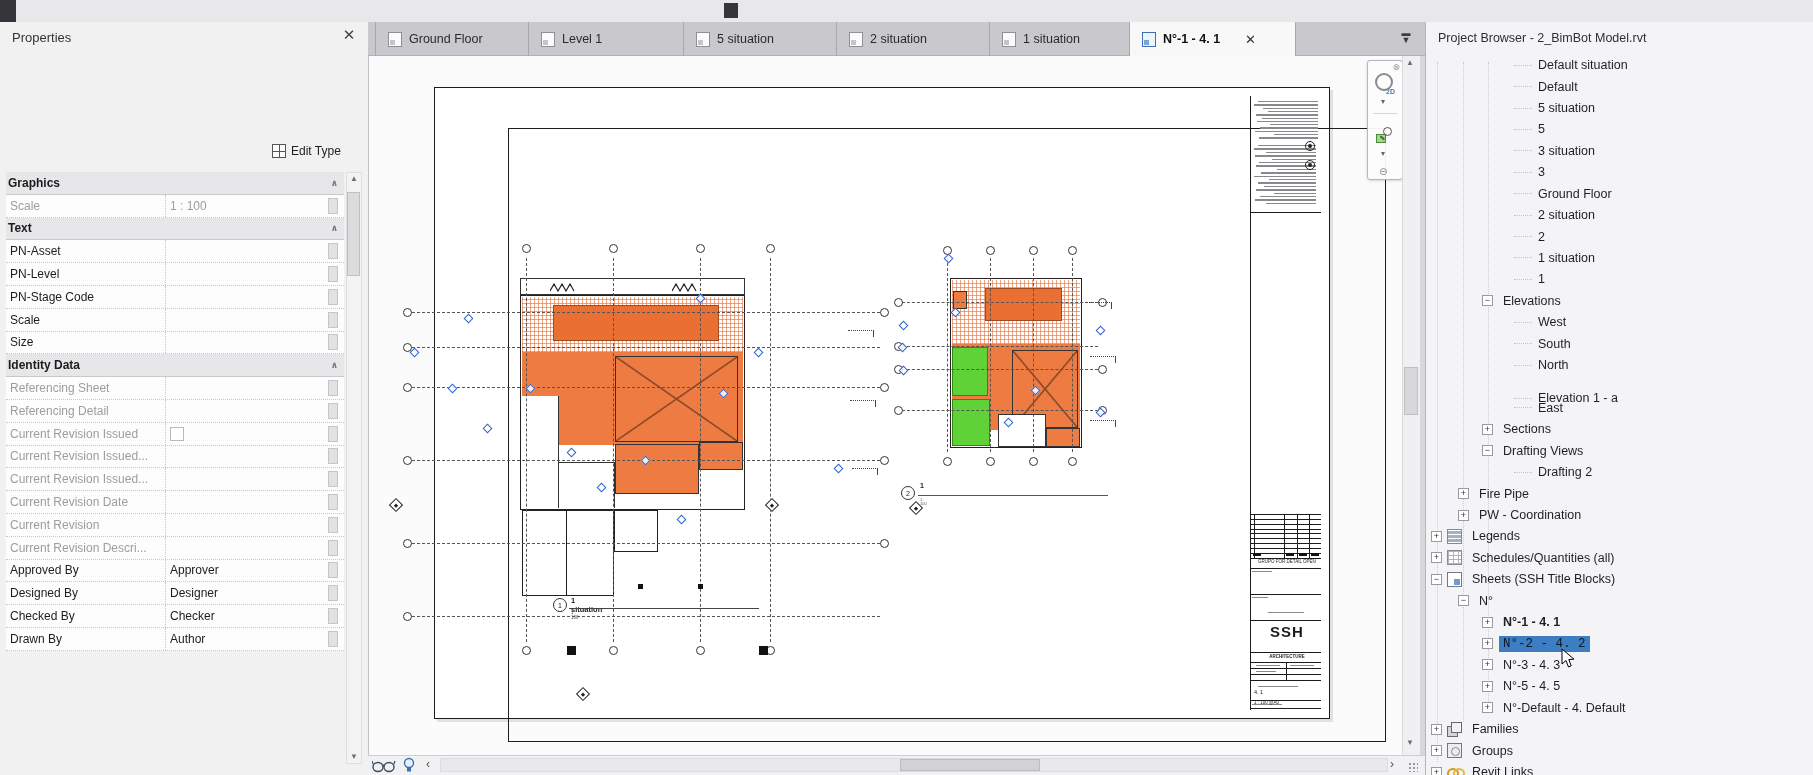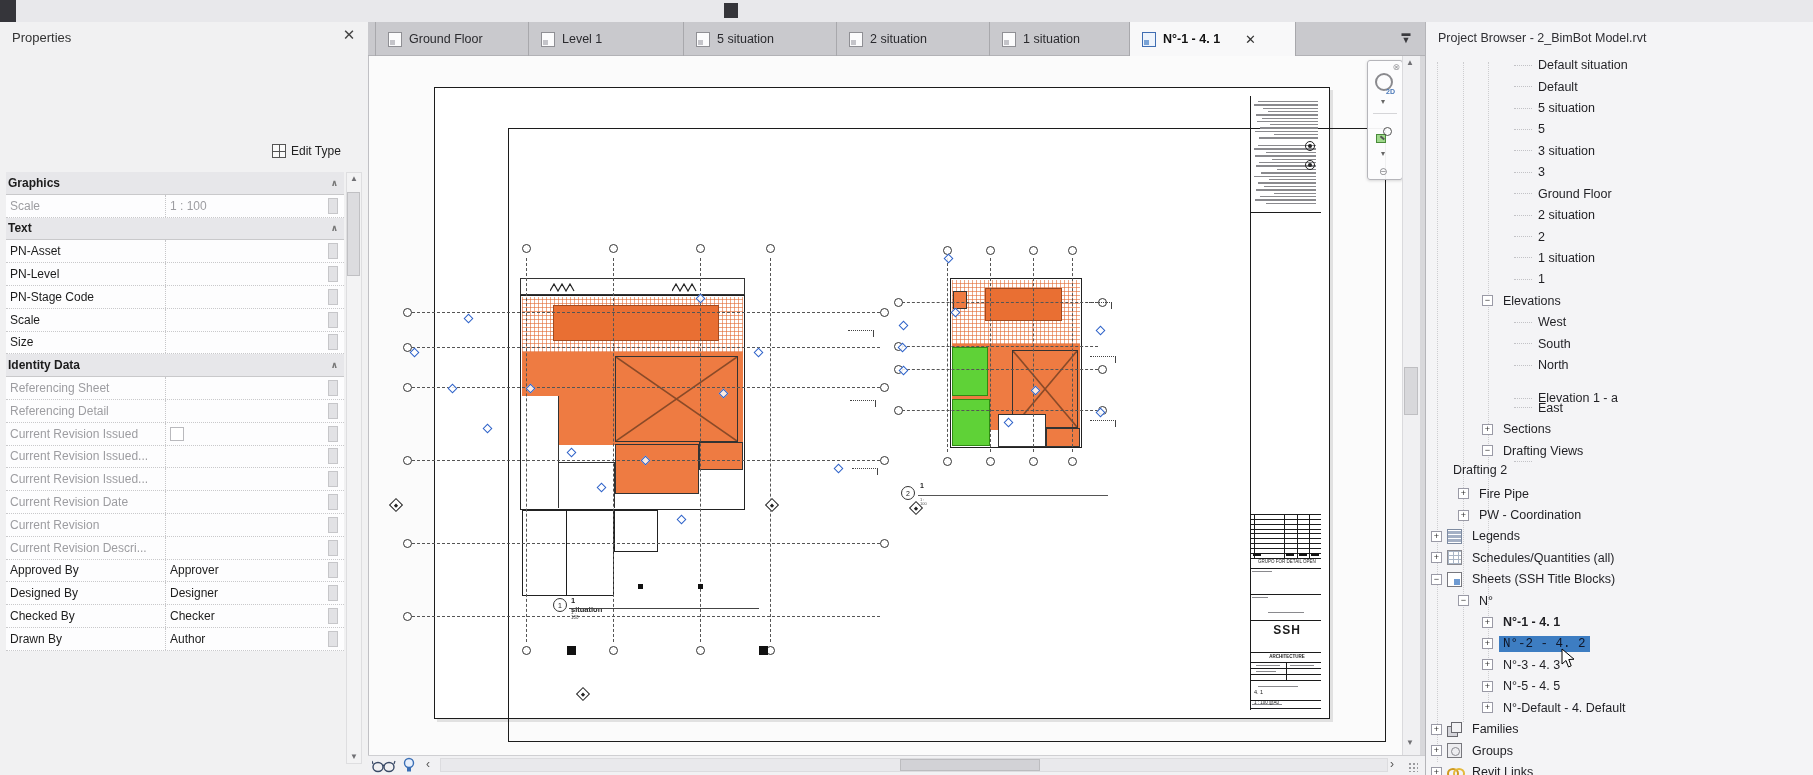--- a/index.html
+++ b/index.html
@@ -378,21 +378,21 @@
         <div class="tlabel" style="margin-left: 2px;">East</div>
       </div>
       <div class="trow" style="top: 396.64px; padding-left: 56px;">
         <div class="ebox">+</div>
         <div class="tlabel">Sections</div>
       </div>
       <div class="trow" style="top: 418.06px; padding-left: 56px;">
         <div class="ebox">−</div>
         <div class="tlabel">Drafting Views</div>
       </div>
-      <div class="trow" style="top: 439.48px; flex-direction: column;">
+      <div class="trow" style="top: 439.48px;">
         <div class="dotlead" style="margin-left: 88px;"></div>
         <div class="tlabel" style="margin-left: 2px;">Drafting 2</div>
       </div>
       <div class="trow" style="top: 460.9px; padding-left: 32px;">
         <div class="ebox">+</div>
         <div class="tlabel">Fire Pipe</div>
       </div>
       <div class="trow" style="top: 482.32px; padding-left: 32px;">
         <div class="ebox">+</div>
         <div class="tlabel">PW - Coordination</div>
@@ -661,21 +661,21 @@
     <span class="abs tinytext" style="left:18px;top:13px;font-size:4.5px;color:#555;">1 : 100</span>
   </div>
   <div class="abs vlabel" style="left:532px;top:430px;">
     <span class="circ">2</span>
     <span class="abs" style="left:19px;top:-4px;font-size:7px;font-weight:bold;">1</span>
     <div class="abs" style="left:17px;top:9px;width:190px;height:0;border-top:1.5px solid #555;"></div>
     <span class="abs tinytext" style="left:19px;top:12px;font-size:4px;color:#555;">1 : 100</span>
   </div>
 
   <div class="abs" style="left:883px;top:503px;width:70px;text-align:center;font-size:4.5px;">GRUPO FOR DETAIL OPEN</div>
-  <div class="abs" style="left:883px;top:567px;width:70px;text-align:center;font-size:12px;font-weight:bold;letter-spacing:1px;">SSH</div>
+  <div class="abs" style="left:883px;top:567px;width:70px;text-align:center;font-size:15px;font-weight:bold;letter-spacing:1px;">SSH</div>
   <div class="abs" style="left:883px;top:598px;width:70px;text-align:center;font-size:4.5px;font-weight:bold;">ARCHITECTURE</div>
   <div class="abs tinytext" style="left:885px;top:634px;font-size:5.5px;">4. 1</div>
   <div class="abs tinytext" style="left:885px;top:645px;font-size:4.5px;">1 : 100  @A0</div>
 
   <div class="abs" id="navbar" style="left:998px;top:4px;">
     <span class="navx">⊗</span>
     <div class="wheel">
         <span>2D</span>
       </div>
     <div class="navchev" style="top:36px;">▾</div>

